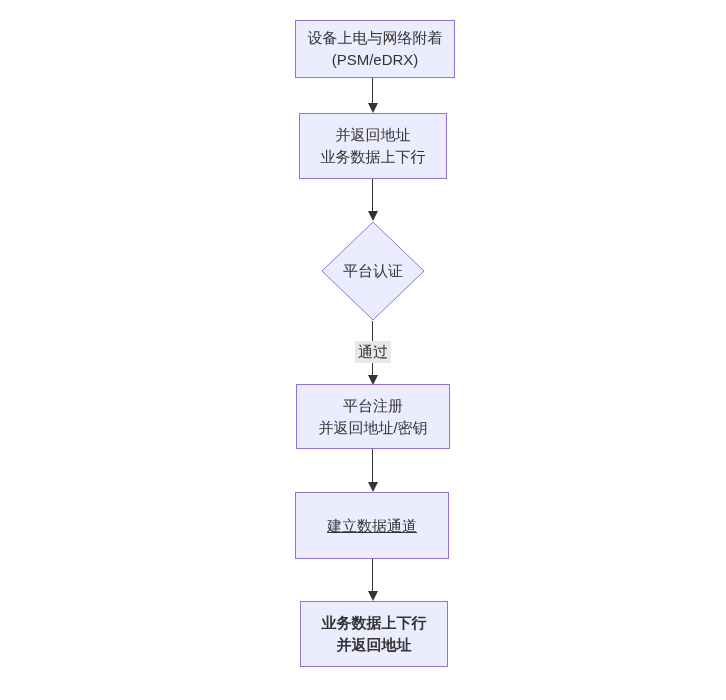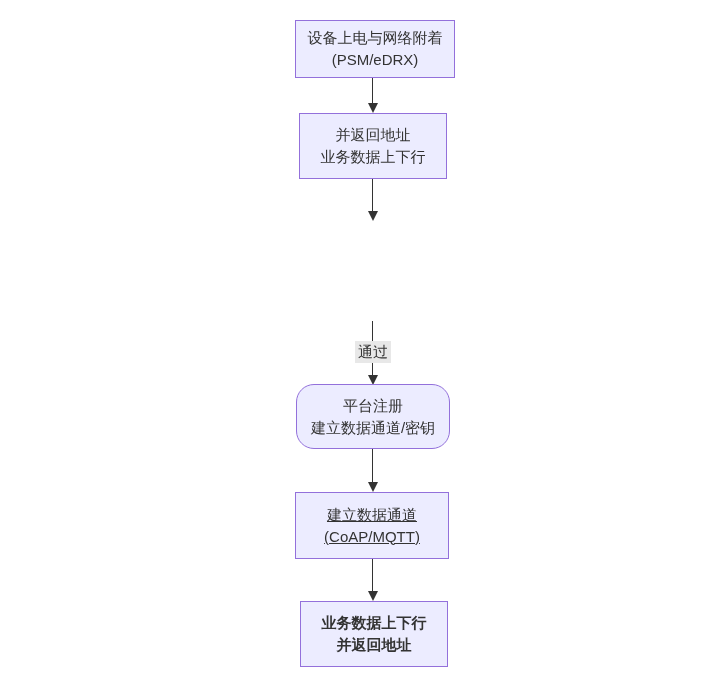--- a/index.html
+++ b/index.html
@@ -90,36 +90,41 @@
   <div class="arrowhead" style="left:368px; top:103px;"></div>
 
   <div class="node" style="left:299px; top:113px; width:148px; height:66px;">
     <span>并返回地址</span>
     <span>业务数据上下行</span>
   </div>
 
   <div class="edge-line" style="left:372px; top:179px; height:32px;"></div>
   <div class="arrowhead" style="left:368px; top:211px;"></div>
 
+  <div class="diamond-wrap" style="left:321px; top:221px; width:104px; height:100px;">
+    <svg width="104" height="100" viewBox="0 0 104 100">
+      <polygon points="52,1 103,50 52,99 1,50"></polygon>
+    </svg>
+    <div class="diamond-label">平台认证</div>
+  </div>
 
   <div class="edge-line" style="left:372px; top:321px; height:54px;"></div>
   <div class="edge-label" style="left:373px; top:341px;">通过</div>
   <div class="arrowhead" style="left:368px; top:375px;"></div>
 
-  <div class="node" style="left:296px; top:384px; width:154px; height:65px;border-radius:18px;">
+  <div class="node" style="left:296px; top:384px; width:154px; height:65px;">
     <span>平台注册</span>
-    <span>建立数据通道/密钥</span>
+    <span>并返回地址/密钥</span>
   </div>
 
   <div class="edge-line" style="left:372px; top:449px; height:33px;"></div>
   <div class="arrowhead" style="left:368px; top:482px;"></div>
 
   <div class="node" style="left:295px; top:492px; width:154px; height:67px;text-decoration:underline;">
     <span>建立数据通道</span>
-    <span>(CoAP/MQTT)</span>
   </div>
 
   <div class="edge-line" style="left:372px; top:559px; height:32px;"></div>
   <div class="arrowhead" style="left:368px; top:591px;"></div>
 
   <div class="node" style="left:300px; top:601px; width:148px; height:66px;font-weight:bold;">
     <span>业务数据上下行</span>
     <span>并返回地址</span>
   </div>
 

